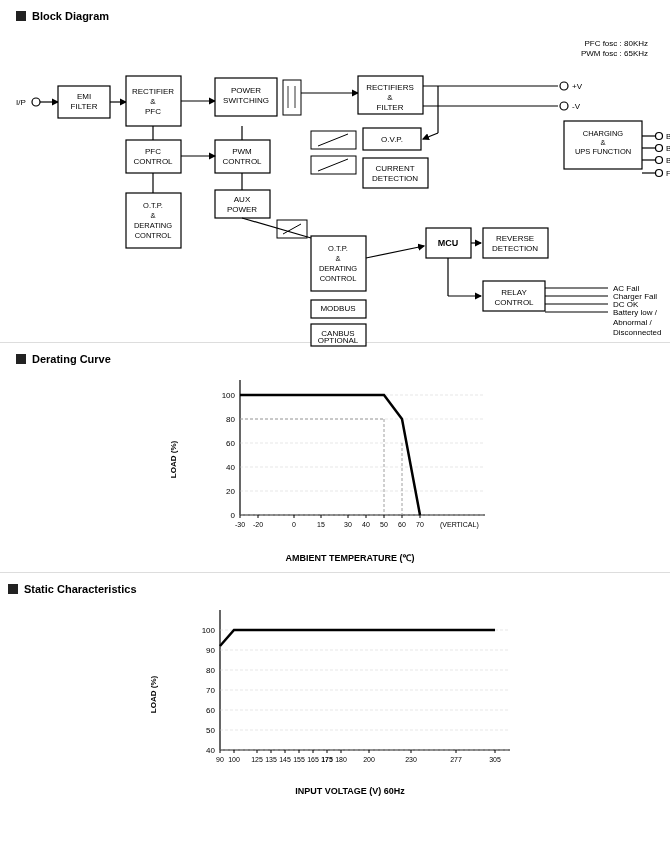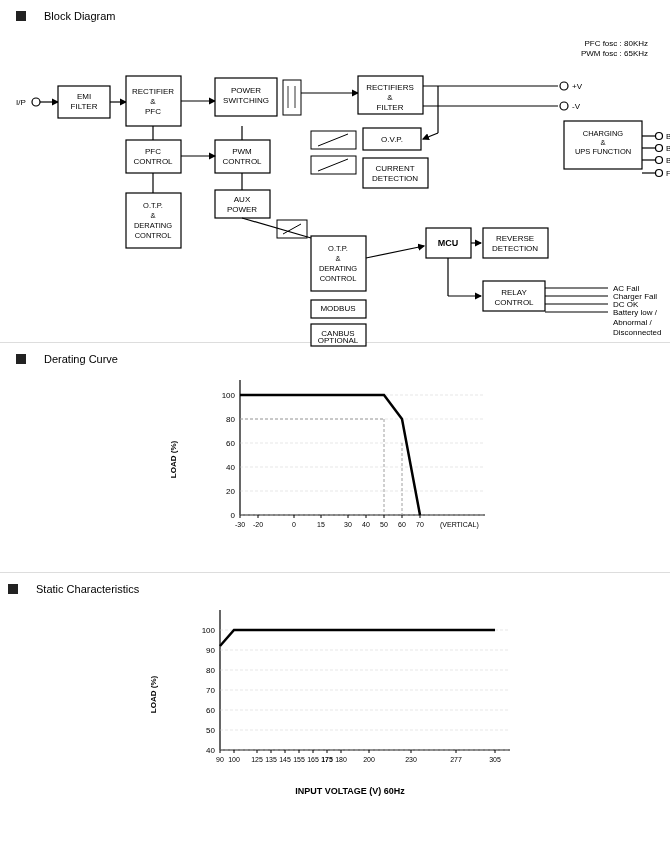--- a/index.html
+++ b/index.html
@@ -8,23 +8,23 @@
       min-height: 849px;
       background: #fff;
       font-family: Arial, sans-serif;
       font-size: 10px;
       color: #000;
     }
 
     .section-header {
       display: flex;
       align-items: center;
-      gap: 18px;
+      gap: 6px;
       padding: 6px 8px;
-      font-weight: normal;
+      font-weight: bold;
       font-size: 11px;
     }
     .section-header-box {
       width: 10px;
       height: 10px;
       background: #222;
       display: inline-block;
       flex-shrink: 0;
     }
 
@@ -294,20 +294,21 @@
         <text x="225" y="152" text-anchor="middle" font-size="7">70</text>
         <line x1="225" y1="140" x2="225" y2="143" stroke="black" stroke-width="1"></line>
         <text x="245" y="152" text-anchor="start" font-size="7">(VERTICAL)</text>
 
         <line x1="45" y1="44" x2="189" y2="44" stroke="#888" stroke-width="0.8" stroke-dasharray="3,2"></line>
         <line x1="189" y1="44" x2="189" y2="140" stroke="#888" stroke-width="0.8" stroke-dasharray="3,2"></line>
         <line x1="207" y1="68" x2="207" y2="140" stroke="#888" stroke-width="0.8" stroke-dasharray="3,2"></line>
 
         <polyline points="45,20 189,20 207,44 225,140" fill="none" stroke="black" stroke-width="2.5"></polyline>
       </svg>
+      <div class="chart-title" style="margin-left:30px;">AMBIENT TEMPERATURE (℃)</div>
     </div>
   </div>
 </div>
 
 <div id="static-section">
   <div class="section-header">
     <span class="section-header-box"></span>
     <span>Static Characteristics</span>
   </div>
 

